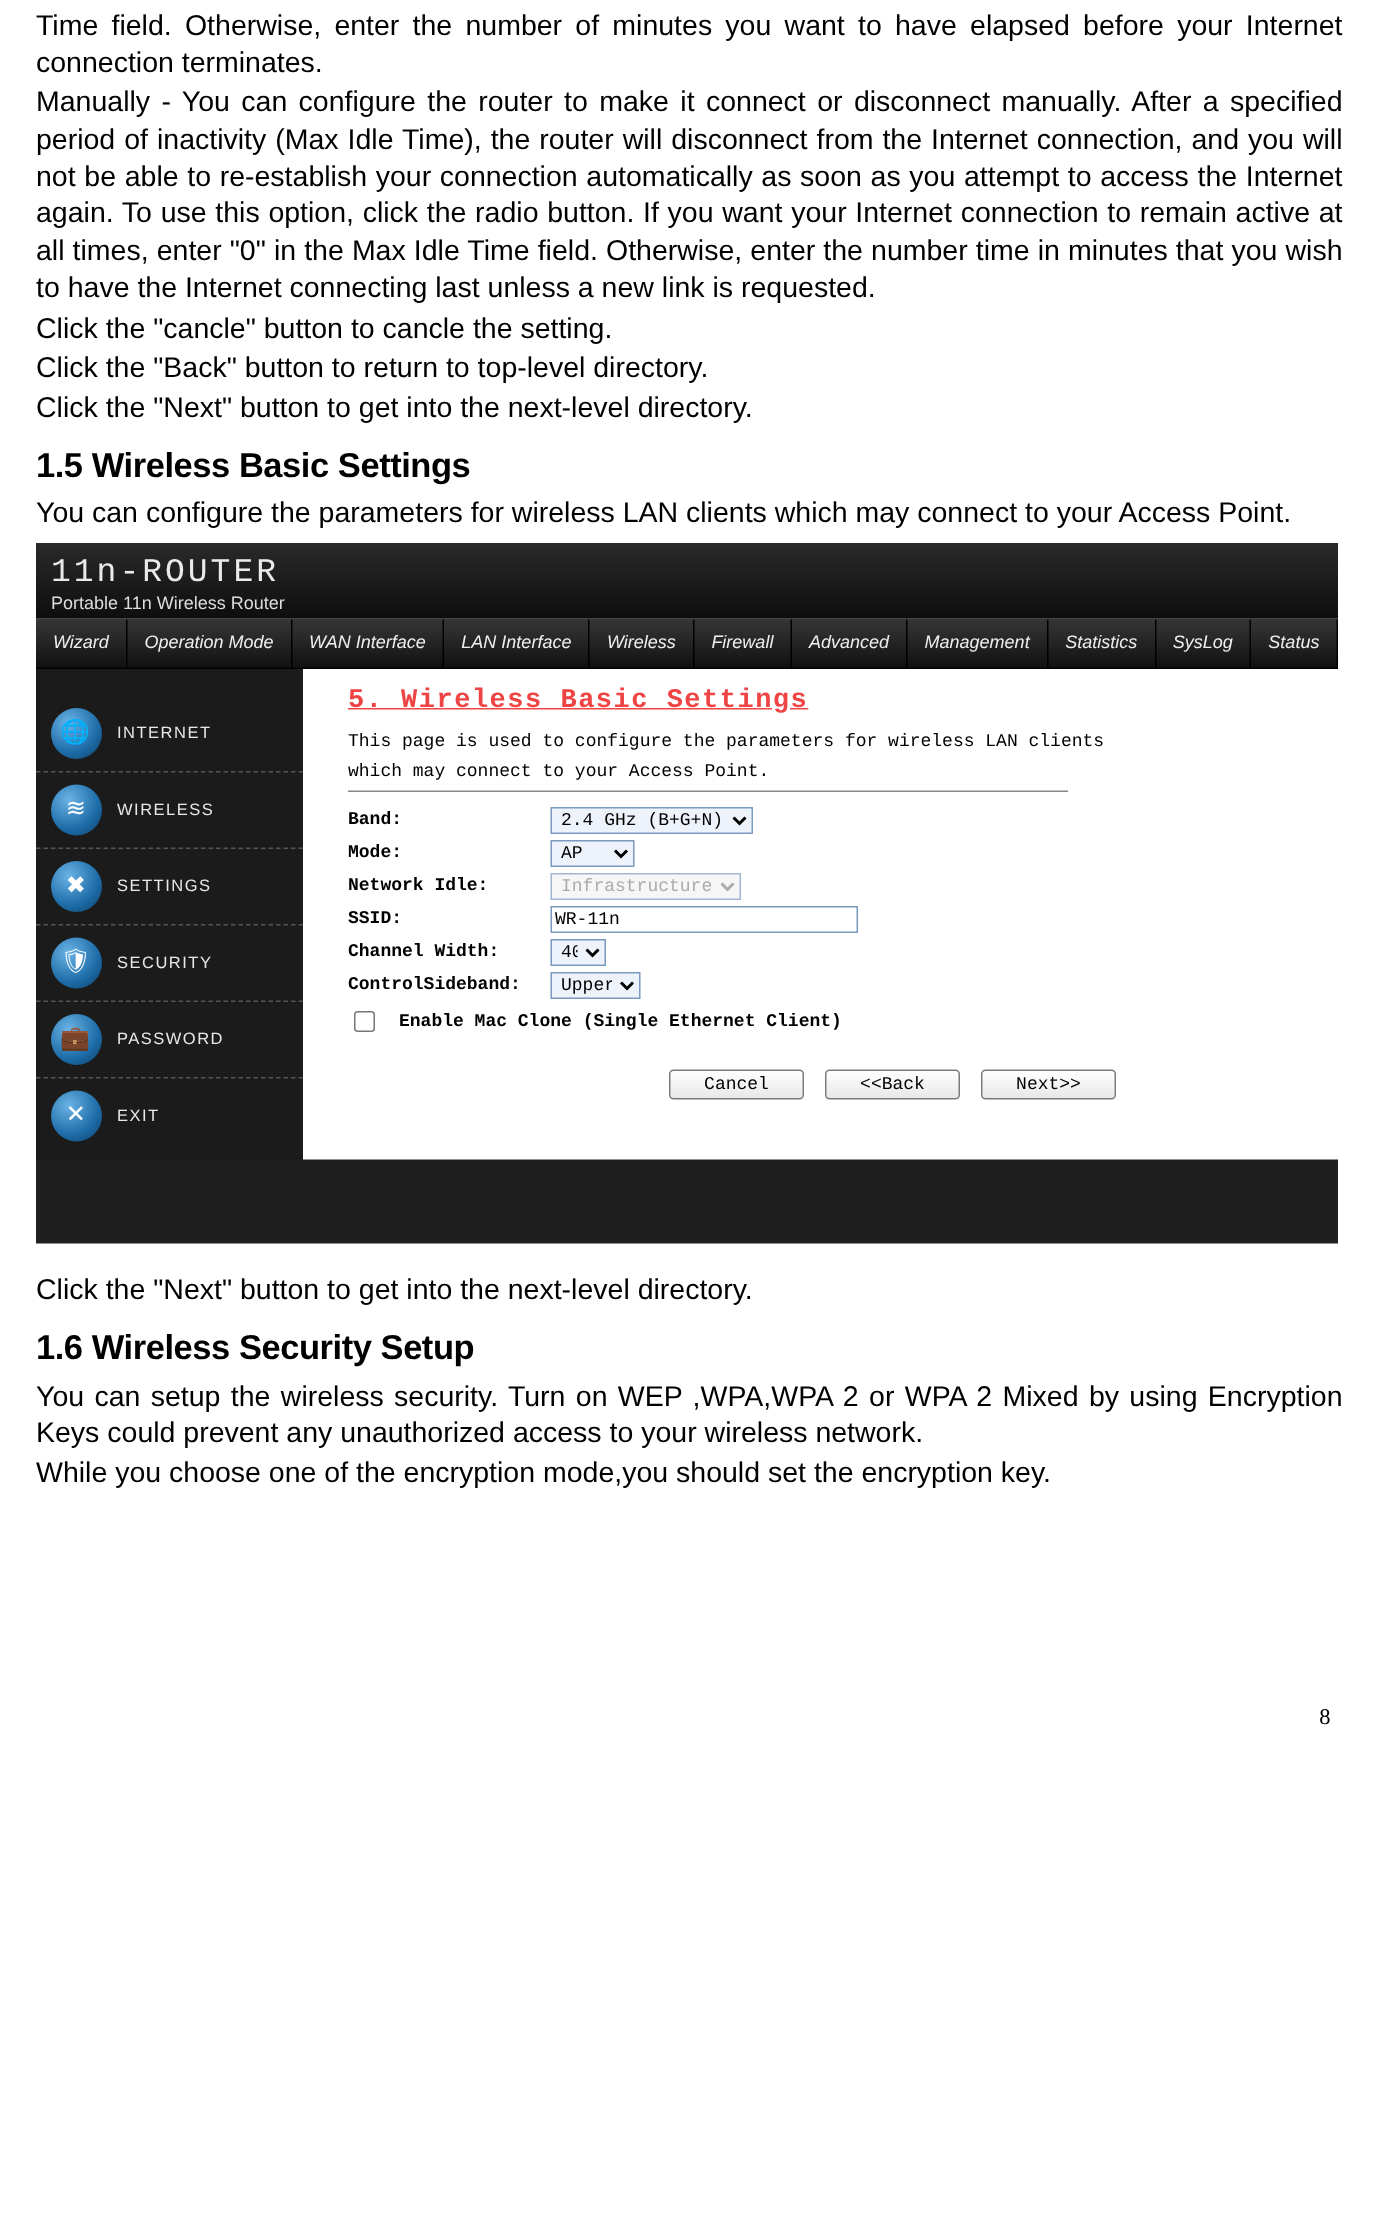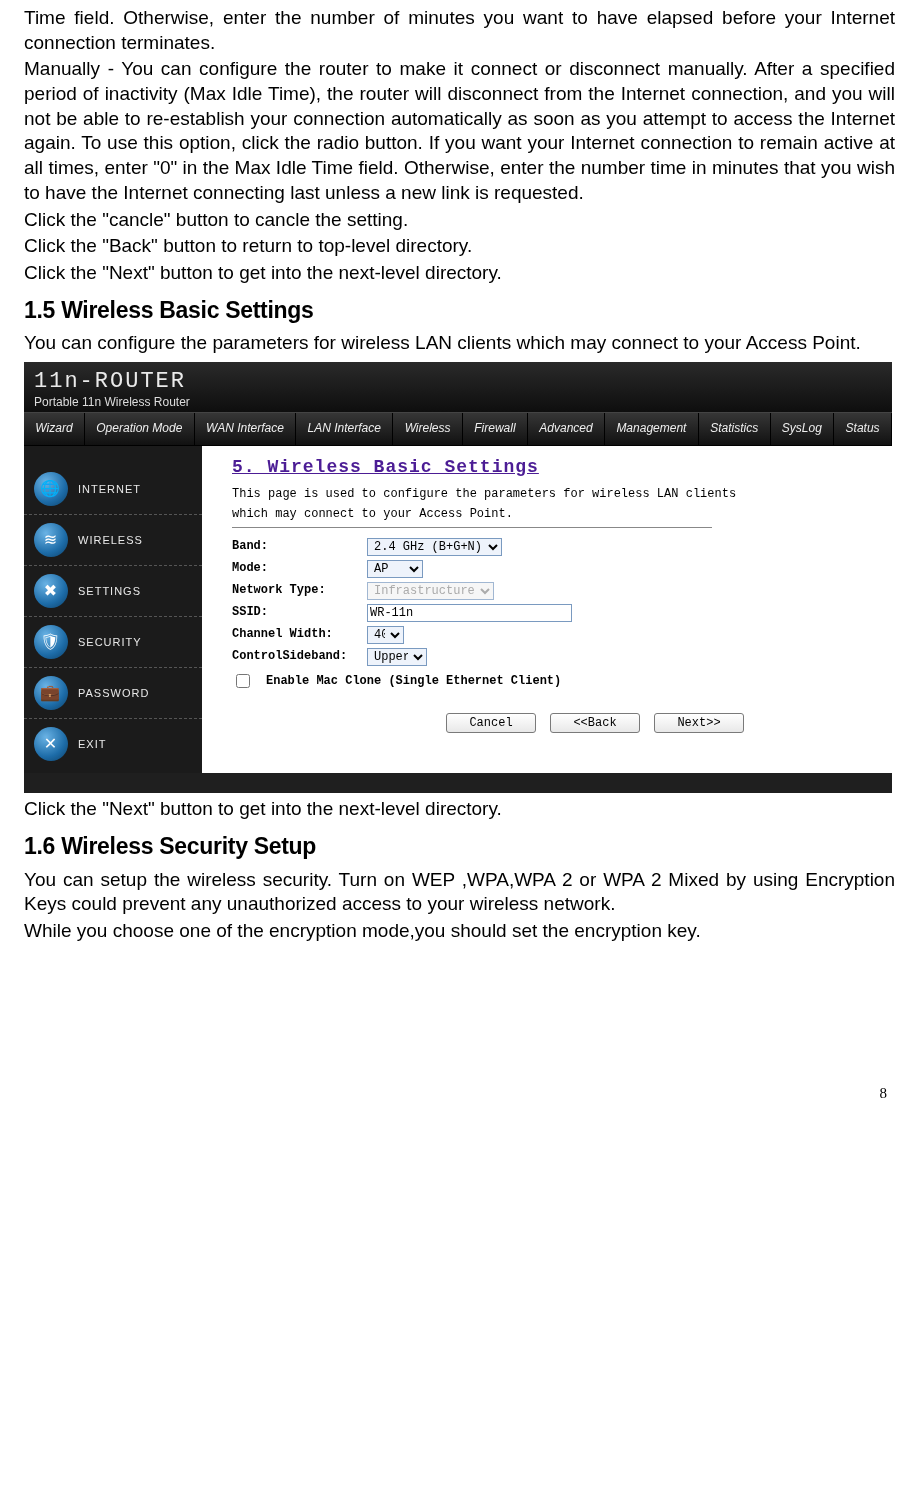--- a/index.html
+++ b/index.html
@@ -19,25 +19,25 @@
       font-weight: 600;
       margin-top: 10px;
       margin-bottom: 6px;
       letter-spacing: -0.3px;
     }
     
     .router {
       width: 868px;
       background: #1f1f1f;
       margin-top: 6px;
-      margin-bottom: 4px;
+      margin-bottom: 20px;
       font-family: Tahoma, Arial, sans-serif;
       color: #fff;
       font-size: 12px;
-      padding-bottom: 20px;
+      padding-bottom: 56px;
     }
     .router-logo {
       padding: 6px 10px 2px 10px;
       color: #f5f5f5;
       background: linear-gradient(#2a2a2a,#0e0e0e);
     }
     .logo-top {
       font-family: "Courier New", monospace;
       font-size: 22px;
       letter-spacing: 2px;
@@ -87,21 +87,21 @@
       color: #fff; font-size: 16px;
     }
     .content {
       flex: 1;
       background: #fff;
       color: #000;
       padding: 10px 24px 40px 30px;
       font-family: "Courier New", monospace;
     }
     .content-title {
-      color: #4c1d95;
+      color: #ef4444;
       font-weight: bold;
       font-size: 18px;
       text-decoration: underline;
       letter-spacing: 1px;
       margin-bottom: 8px;
     }
     .content-desc {
       font-size: 12px;
       margin-bottom: 4px;
     }
@@ -209,21 +209,21 @@
 
       <div class="formrow">
         <label>Band:</label>
         <select><option>2.4 GHz (B+G+N)</option></select>
       </div>
       <div class="formrow">
         <label>Mode:</label>
         <select style="width:56px"><option>AP</option></select>
       </div>
       <div class="formrow">
-        <label>Network Type:</label>
+        <label>Network Idle:</label>
         <select class="disabled-sel" disabled=""><option>Infrastructure</option></select>
       </div>
       <div class="formrow">
         <label>SSID:</label>
         <input type="text" class="ssid-input" value="WR-11n" style="">
       </div>
       <div class="formrow">
         <label>Channel Width:</label>
         <select style="width:37px"><option>40MHz</option></select>
       </div>

